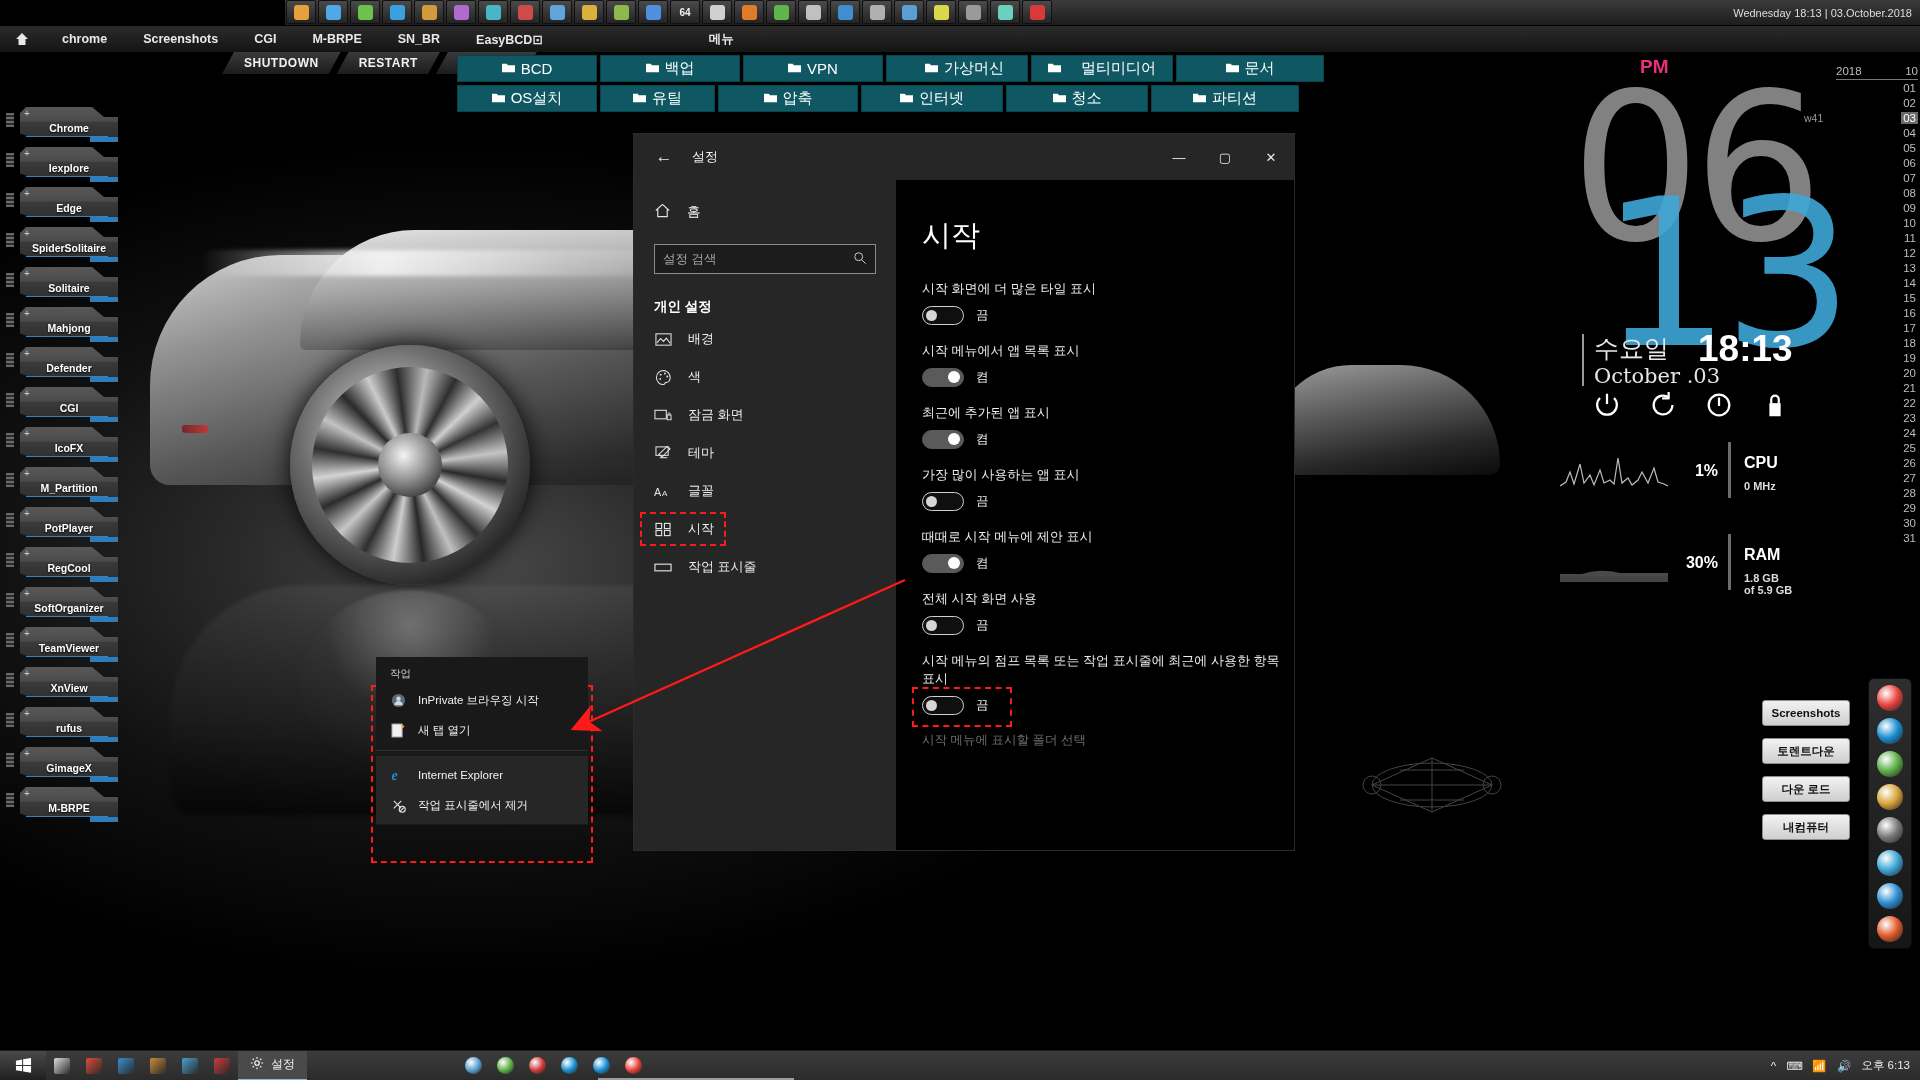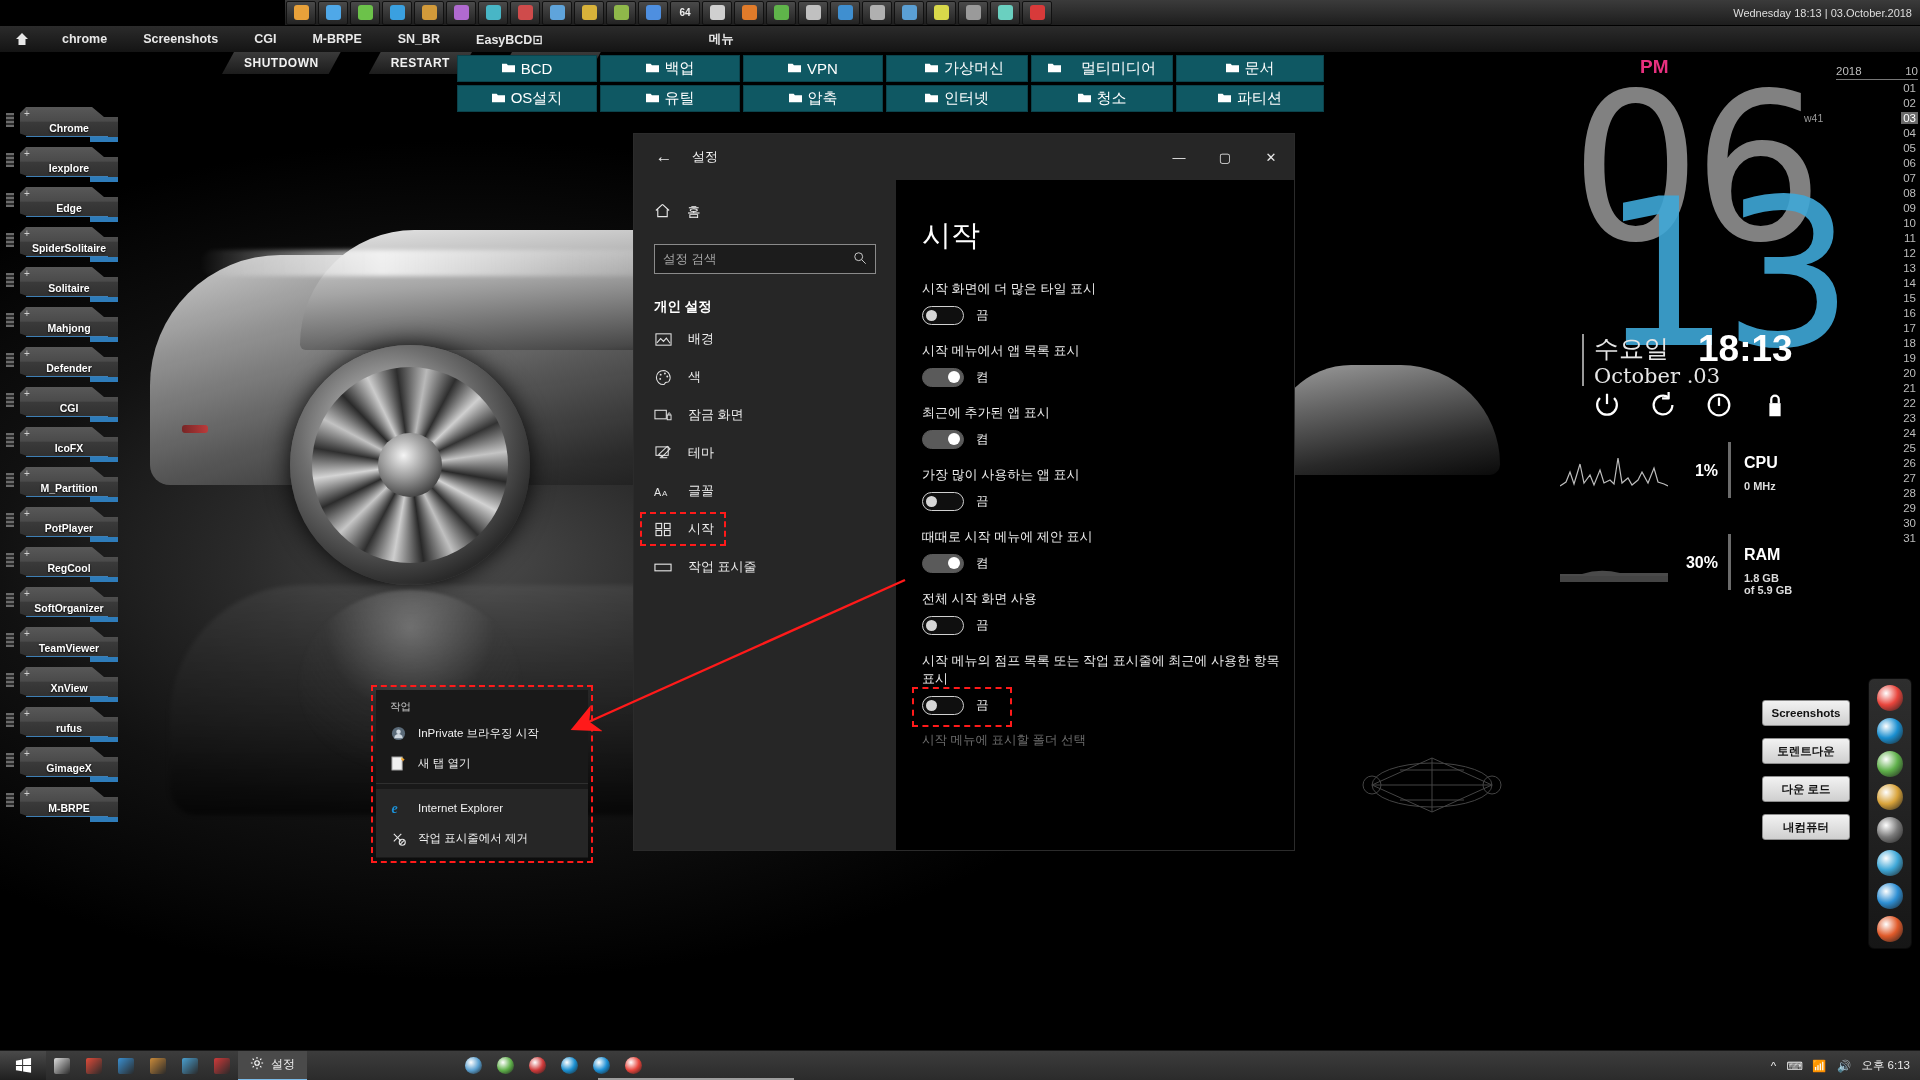--- a/index.html
+++ b/index.html
@@ -79,21 +79,21 @@
   }
 
   
   .topstrip {
     position:absolute; left:0; top:0; width:1920px; height:26px;
     background: linear-gradient(180deg,#3b3b3b,#1d1d1d);
     border-bottom:1px solid #000;
     display:flex; align-items:center;
   }
   .topstrip .ts-left { width:285px; height:100%; background:#000; }
-  .ts-icons { display:flex; align-items:center; height:100%; }
+  .ts-icons { display:flex; align-items:flex-start; height:100%; }
   .ts-ic {
     width:30px; height:24px; margin:0 1px;
     display:flex; align-items:center; justify-content:center;
     background: linear-gradient(180deg,#4a4a4a,#232323);
     border:1px solid #111; border-radius:2px;
     font-size:12px; color:#eee;
   }
   .ts-right { margin-left:auto; display:flex; align-items:flex-end; gap:6px; padding-right:8px;
     font-size:11px; color:#dedede; }
 
@@ -101,21 +101,21 @@
   .bookmarkbar {
     position:absolute; left:0; top:26px; width:1920px; height:26px;
     background: linear-gradient(180deg,#2b2b2b,#141414);
     display:flex; align-items:center; color:#e8e8e8; font-size:12.5px; font-weight:bold;
   }
   .bm-home { width:44px; height:26px; display:flex; align-items:center; justify-content:center; }
   .bm-tab { padding:0 18px; white-space:nowrap; }
   .bm-menu { margin-left:130px; }
 
   
-  .powerstrip { position:absolute; left:222px; top:52px; height:22px; display:flex;gap:32px; }
+  .powerstrip { position:absolute; left:222px; top:52px; height:22px; display:flex; }
   .pw-item {
     height:22px; padding:0 22px; color:#f2f2f2; font-size:12px; font-weight:bold;
     background: linear-gradient(180deg,#3a3a3a,#1c1c1c);
     display:flex; align-items:center; justify-content:center;
     clip-path: polygon(12px 0, 100% 0, calc(100% - 12px) 100%, 0 100%);
     margin-right:-4px; letter-spacing:.5px;
   }
 
   
   .tooltabs { position:absolute; left:8px; top:80px; display:flex; }
@@ -256,21 +256,21 @@
   .tog.on .knob { position:absolute; right:3px; top:2px; width:12px; height:12px; border-radius:50%; background:#ffffff; }
   .tog-state { color:#ededed; font-size:12.5px; }
   .st-setting.boxed .st-togrow::after {
     content:""; position:absolute; left:-10px; top:-9px; width:96px; height:36px;
     border:2px dashed #ff1a1a; pointer-events:none;
   }
   .st-link { color:#6e6e6e; font-size:12.5px; margin-top:14px; }
 
   
   .jump {
-    position:absolute; left:376px; top:690px; width:212px; height:168px;
+    position:absolute; left:376px; top:657px; width:212px; height:168px;
     background:#191919; color:#eaeaea;
   }
   .jump-outline { position:absolute; left:371px; top:685px; width:222px; height:178px; border:2px dashed #ff1a1a; }
   .jump-head { padding:10px 14px 4px 14px; color:#c9c9c9; font-size:10.5px; }
   .jump-item { display:flex; align-items:center; gap:12px; padding:7px 14px; font-size:11.5px; color:#f0f0f0; }
   .jump-sep { height:1px; background:#2f2f2f; margin:5px 0; }
   .jump-lower { background:#262626; padding-top:4px; padding-bottom:4px; }
   .jico { width:16px; height:16px; display:flex; align-items:center; justify-content:center; font-size:12px; }
 
   
@@ -629,21 +629,21 @@
           <span>문서</span>
         </div>
       </div>
     <div class="tile-row" id="tile-row2">
         <div class="tile" style="width: 140px;">
           <span class="fico"><svg width="13" height="11" viewBox="0 0 14 11">
               <path d="M0 1.5 h5 l1.4 1.6 H14 V10.5 H0 Z" fill="#ffffff"></path>
             </svg></span>
           <span>OS설치</span>
         </div>
-        <div class="tile" style="width: 140px;">
+        <div class="tile" style="width: 115px;">
           <span class="fico"><svg width="13" height="11" viewBox="0 0 14 11">
               <path d="M0 1.5 h5 l1.4 1.6 H14 V10.5 H0 Z" fill="#ffffff"></path>
             </svg></span>
           <span>유틸</span>
         </div>
         <div class="tile" style="width: 140px;">
           <span class="fico"><svg width="13" height="11" viewBox="0 0 14 11">
               <path d="M0 1.5 h5 l1.4 1.6 H14 V10.5 H0 Z" fill="#ffffff"></path>
             </svg></span>
           <span>압축</span>

